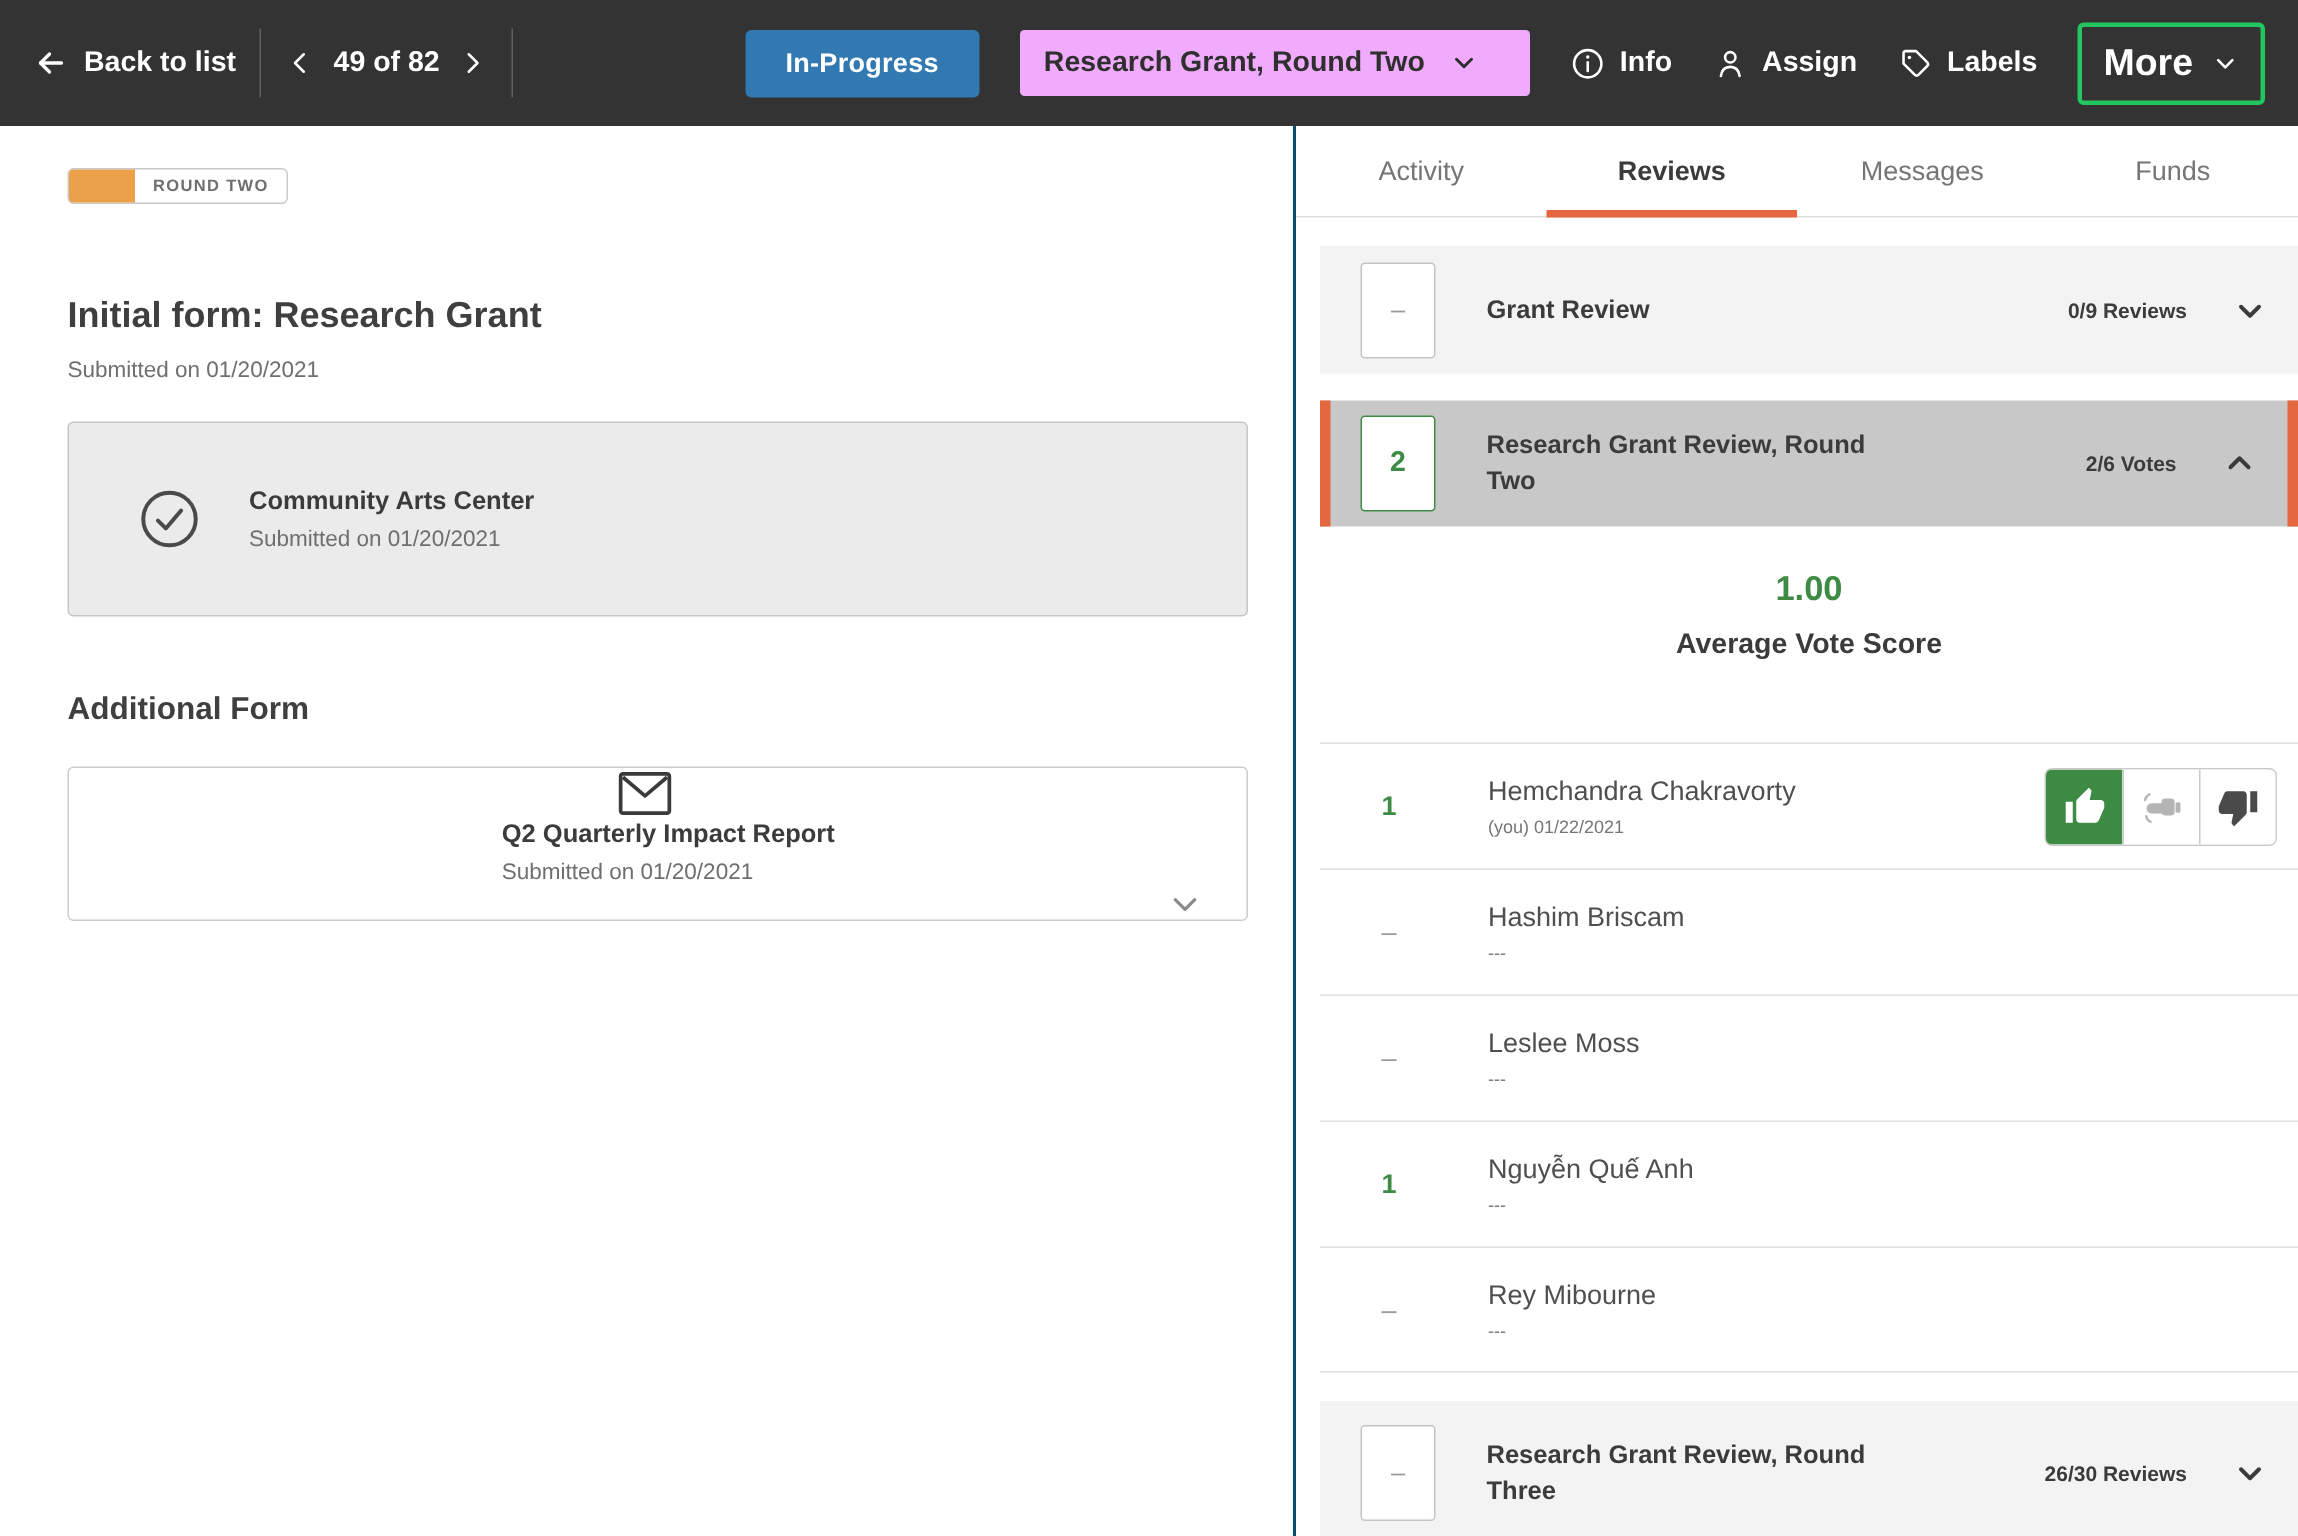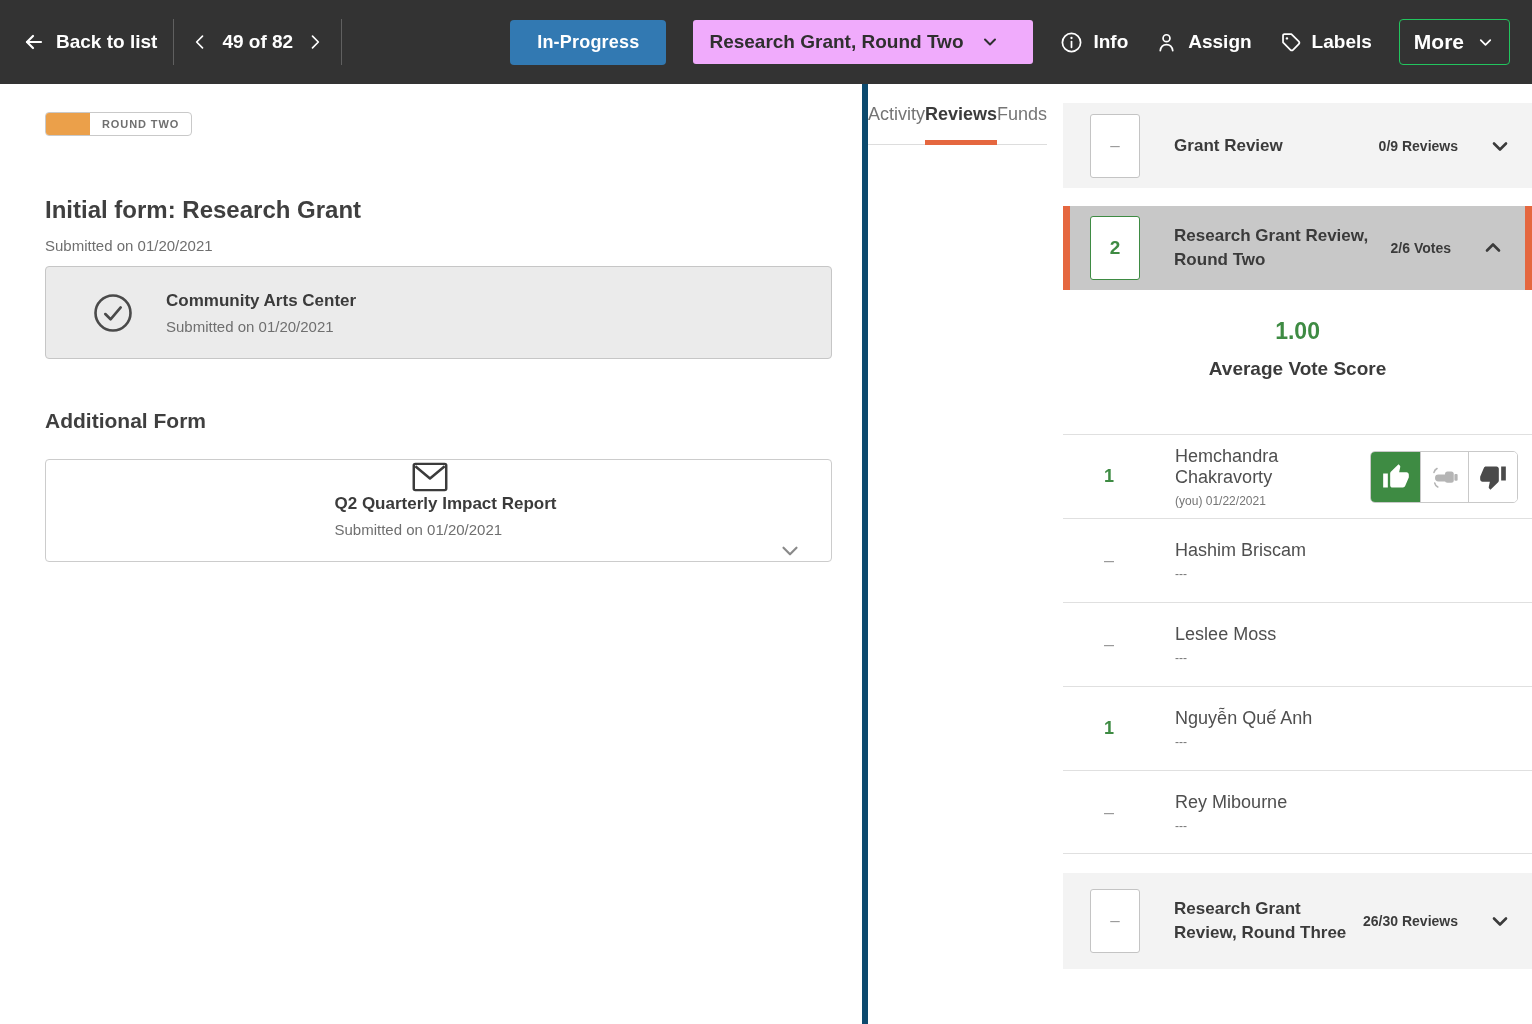--- a/index.html
+++ b/index.html
@@ -20,39 +20,39 @@
   .pag-arrow { cursor:pointer; display:flex; align-items:center; }
   .hdr-right { margin-left:auto; display:flex; align-items:center; gap:27px; }
   .status-btn { background:#3279B2; color:#fff; font-size:18px; font-weight:600;
                 padding:12px 27px; border-radius:4px; border:none; cursor:pointer;
                 font-family:inherit; letter-spacing:.2px; }
   .stage-select { background:#f0abfc; color:#2f2f2f; font-size:19px; font-weight:700;
                   padding:11px 16px; border-radius:3px; display:flex; align-items:center;
                   gap:16px; min-width:340px; justify-content:flex-start; cursor:pointer; }
   .hdr-action { display:flex; align-items:center; gap:10px; font-size:19px;
                 font-weight:600; cursor:pointer; white-space:nowrap; }
-  .more-btn { border:1px solid #22c55e; border-radius:4px; padding:10px 14px;
-              display:flex; gap:12px; align-items:center; font-size:21px;
+  .more-btn { border:3px solid #22c55e; border-radius:4px; padding:10px 14px;
+              display:flex; gap:12px; align-items:center; font-size:25px;
               font-weight:600; cursor:pointer; }
 
   
   .main { display:flex; height:940px; }
   .left { width:862px; padding:28px 30px 0 45px; }
-  .right { flex:1; border-left:6px solid #0c4a6e; display:flex; 
+  .right { flex:1; border-left:2px solid #0c4a6e; display:flex; flex-direction:column;
            overflow:hidden; }
 
   
   .badge { display:inline-flex; align-items:center; height:24px; border:1px solid #c9c9c9;
            border-radius:4px; overflow:hidden; background:#fff; }
   .badge-color { width:44px; height:24px; background:#EBA04A; }
   .badge-label { padding:0 12px; font-size:11px; letter-spacing:.9px; color:#6f6f6f;
                  font-weight:600; }
   .form-title { margin-top:56px; font-size:24px; font-weight:700; color:#3f3f3f; }
   .form-sub { margin-top:13px; font-size:15px; color:#6f6f6f; }
-  .card { margin-top:12px; border:1px solid #cccccc; border-radius:4px; height:93px;
+  .card { margin-top:26px; border:1px solid #cccccc; border-radius:4px; height:130px;
           display:flex; align-items:center; padding:0 28px 0 46px; background:#fff;
           cursor:pointer; }
   .card.submitted-card { background:#ebebeb; border-color:#c6c6c6; }
   .card-icon { margin-right:32px; flex:none; }
   .card-title { font-size:17px; font-weight:700; color:#3b3b3b; }
   .card-sub { font-size:15px; color:#6f6f6f; margin-top:7px; }
   .section-heading { margin-top:50px; font-size:21px; font-weight:700; color:#3f3f3f; }
   .card.additional { margin-top:26px; height:103px; padding-left:42px;flex-direction:column; }
   .card-chevron { margin-left:auto; }
 
@@ -218,20 +218,21 @@
             <path d="M6 9l6 6 6-6"></path>
           </svg>
       </span>
     </div>
   </div>
 
   <div class="right">
     <div class="tabs">
       <div class="tab">Activity</div>
       <div class="tab active">Reviews</div>
+      <div class="tab">Messages</div>
       <div class="tab">Funds</div>
     </div>
 
     <div class="rows">
 
       <div class="group-row">
         <div class="score-box">–</div>
         <div class="group-title">Grant Review</div>
         <div class="group-count">0/9 Reviews</div>
         <span>

